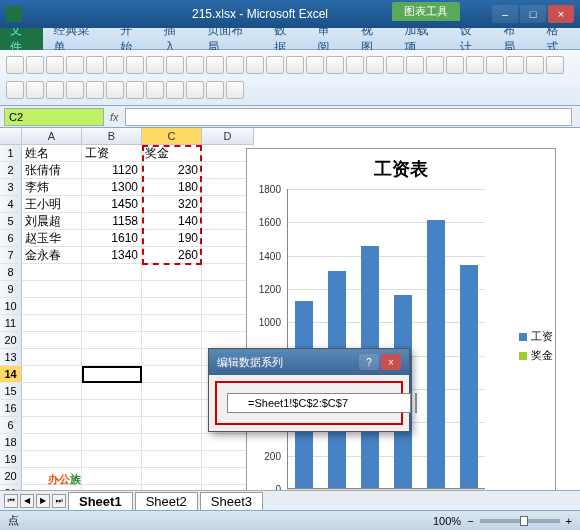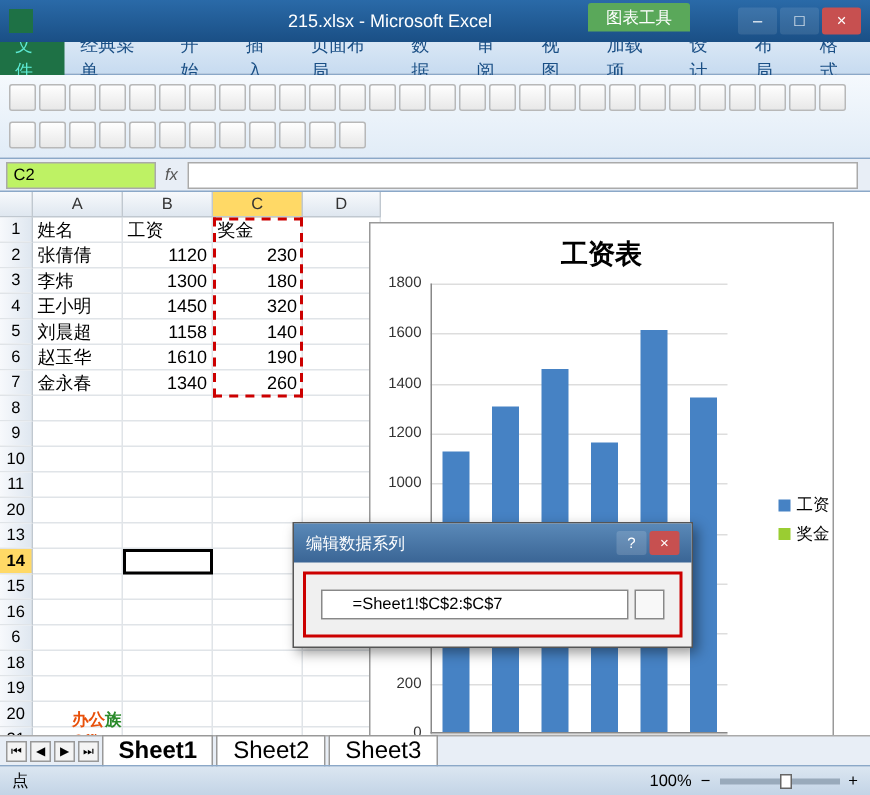--- a/index.html
+++ b/index.html
@@ -34,35 +34,35 @@
 .chart-title{text-align:center;font-size:18px;font-weight:bold;padding:8px 0;font-family:Liberation Serif, serif}
 .chart-body{position:relative;height:330px;padding:0 10px 30px 40px}
 .yaxis{position:absolute;left:0;top:0;bottom:30px;width:38px}
 .ytick{position:absolute;right:4px;font-size:10px;color:#333;transform:translateY(-50%)}
 .bars{position:absolute;left:40px;right:70px;top:0;bottom:30px;display:flex;align-items:flex-end;justify-content:space-around;border-left:1px solid #888;border-bottom:1px solid #888}
 .grid-line{position:absolute;left:40px;right:70px;height:1px;background:#ddd}
 .bar{width:18px;background:#4682c4}
 .legend{position:absolute;right:2px;top:140px;font-size:10px}
 .legend-item{display:flex;align-items:center;gap:4px;margin-bottom:4px}
 .legend-sw{width:8px;height:8px}
-.dialog{position:absolute;left:195px;top:220px;width:267px;background:#f0f0f0;border:1px solid #555;box-shadow:3px 3px 8px rgba(0,0,0,.4)}
+.dialog{position:absolute;left:208px;top:220px;width:202px;background:#f0f0f0;border:1px solid #555;box-shadow:3px 3px 8px rgba(0,0,0,.4)}
 .dialog-title{height:26px;background:linear-gradient(#5a89b8,#3a6595);color:#fff;display:flex;align-items:center;padding:0 8px;justify-content:space-between}
 .dialog-title .btns{display:flex;gap:2px}
 .dialog-title .dbtn{width:20px;height:16px;background:rgba(255,255,255,.15);border-radius:2px;display:flex;align-items:center;justify-content:center;font-size:10px}
 .dialog-title .dbtn.close{background:#c75050}
 .dialog-body{padding:10px;display:flex;align-items:center;gap:4px;border:2px solid #c00;margin:6px}
 .dialog-input{flex:1;height:20px;border:1px solid #888;background:#fff;padding:0 20px;font-size:11px}
 .range-btn{width:20px;height:20px;border:1px solid #888;background:#f8f8f8}
 .watermark{position:absolute;left:48px;top:330px;font-size:20px}
 .watermark .line1{color:#e8500a;font-weight:bold;font-size:28px}
 .watermark .line1 .zu{color:#2a8a2a}
 .watermark .url{color:#e8500a;font-size:11px;margin-top:-2px}
 .sheet-tabs{height:20px;background:#e8eef6;display:flex;align-items:center;border-top:1px solid #aaa;padding:0 4px;gap:2px}
 .nav-btn{width:14px;height:14px;border:1px solid #999;background:#f4f4f4;font-size:8px;display:flex;align-items:center;justify-content:center}
-.stab{padding:1px 10px;background:#fff;border:1px solid #999;border-bottom:none;font-size:16px}
+.stab{padding:1px 10px;background:#fff;border:1px solid #999;border-bottom:none;font-size:13px}
 .stab.active{background:#fff;font-weight:bold}
 .statusbar{height:20px;background:linear-gradient(#dbe6f1,#c3d4e6);display:flex;align-items:center;justify-content:space-between;padding:0 8px;font-size:11px;border-top:1px solid #8ba8c8}
 .zoom{display:flex;align-items:center;gap:6px}
 .zoom-slider{width:80px;height:4px;background:#9ab;position:relative}
 .zoom-thumb{position:absolute;left:40px;top:-3px;width:8px;height:10px;background:#fff;border:1px solid #666}
 </style>
 </head>
 <body>
 
 <div class="window">

